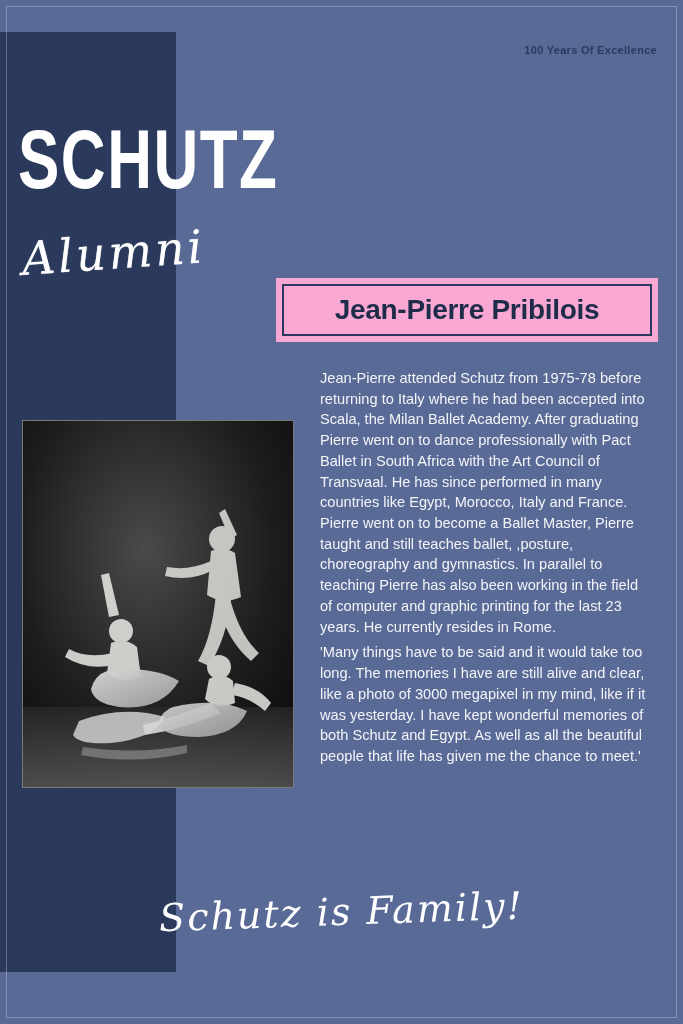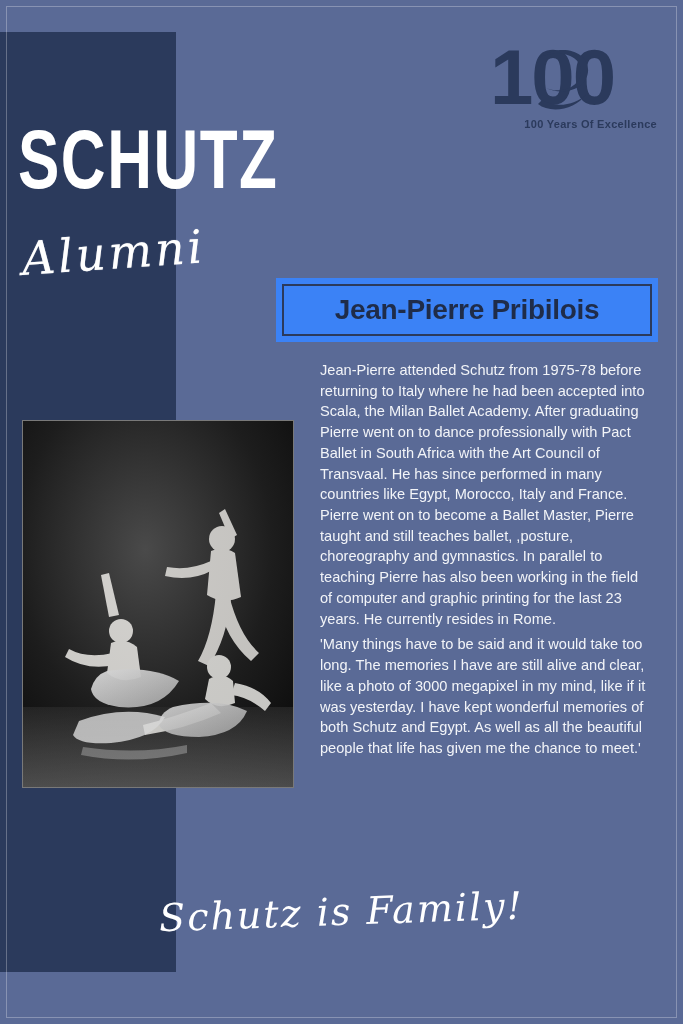--- a/index.html
+++ b/index.html
@@ -99,21 +99,21 @@
     text-shadow: 0 0 1px rgba(255,255,255,0.6);
   }
 
   
   .nameplate-outer {
     position: absolute;
     left: 276px;
     top: 278px;
     width: 382px;
     height: 64px;
-    background: #3b82f6;
+    background: #f9a8d4;
     display: flex;
     align-items: center;
     justify-content: center;
     padding: 6px;
   }
   .nameplate-inner {
     width: 100%;
     height: 100%;
     border: 2px solid #2b3a5c;
     display: flex;
@@ -126,21 +126,21 @@
     font-size: 28px;
     color: #1f2c49;
     letter-spacing: -0.3px;
     white-space: nowrap;
   }
 
   
   .bio {
     position: absolute;
     left: 320px;
-    top: 360px;
+    top: 368px;
     width: 328px;
     color: #f2f4f8;
     font-size: 14.6px;
     line-height: 1.42;
   }
   .bio p + p { margin-top: 5px; }
 
   
   .photo {
     position: absolute;
@@ -169,27 +169,20 @@
     transform: rotate(-2deg);
   }
 </style>
 </head>
 <body>
 
 <div class="left-panel"></div>
 <div class="frame"></div>
 
 <div class="logo">
-  <div class="logo-100">
-    <span>100</span>
-    <svg class="logo-swoosh" viewBox="0 0 62 66">
-      <path d="M6 12 C30 -4 58 6 56 26 C54 44 30 50 14 42 C28 48 48 42 49 26 C50 10 28 2 6 12 Z" fill="#2b3a5c"></path>
-      <path d="M10 54 C22 62 44 60 54 48 C44 64 18 68 6 58 Z" fill="#2b3a5c"></path>
-    </svg>
-  </div>
   <div class="logo-caption">100 Years Of Excellence</div>
 </div>
 
 <div class="schutz">SCHUTZ</div>
 <div class="alumni">Alumni</div>
 
 <div class="nameplate-outer">
   <div class="nameplate-inner">
     <span>Jean-Pierre Pribilois</span>
   </div>

